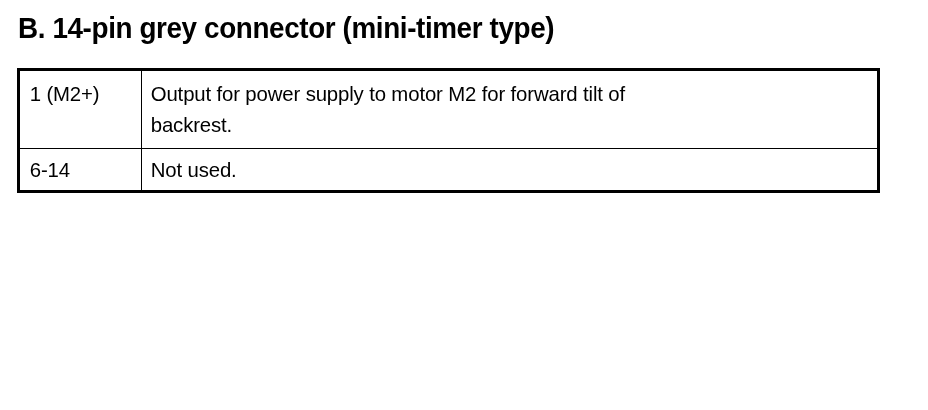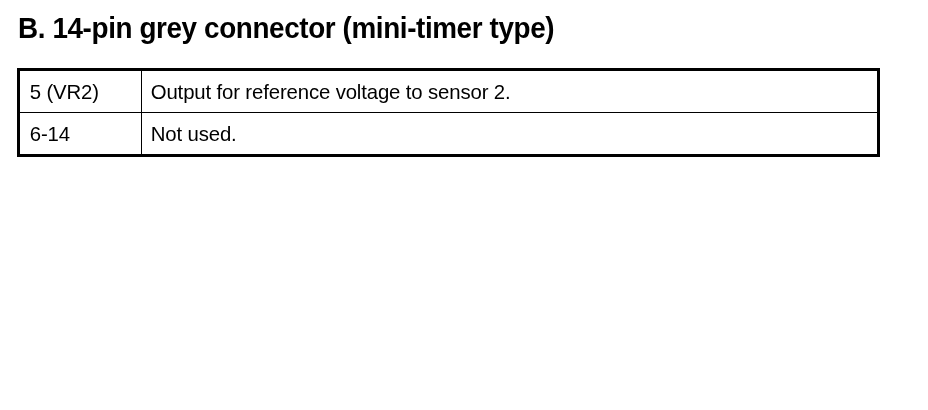--- a/index.html
+++ b/index.html
@@ -82,32 +82,33 @@
 </style>
 </head>
 <body>
 
 <div class="page-heading">B. 14-pin grey connector (mini-timer type)</div>
 
 <div class="pin-table-wrap">
   <table class="pin-table">
     <tbody>
 
+      <tr class="row-tall">
+        <td class="pin-col">
+          <div class="cell-text">1 (M2+)</div>
+        </td>
+        <td class="desc-col">
+          <div class="cell-text">Output for power supply to motor M2 for forward tilt of
+backrest.</div>
+        </td>
+      </tr>
 
 
 
 
-      <tr class="row-short">
-        <td class="pin-col">
-          <div class="cell-text">5 (VR2)</div>
-        </td>
-        <td class="desc-col">
-          <div class="cell-text">Output for reference voltage to sensor 2.</div>
-        </td>
-      </tr>
 
       <tr class="row-short">
         <td class="pin-col">
           <div class="cell-text">6-14</div>
         </td>
         <td class="desc-col">
           <div class="cell-text">Not used.</div>
         </td>
       </tr>
 

